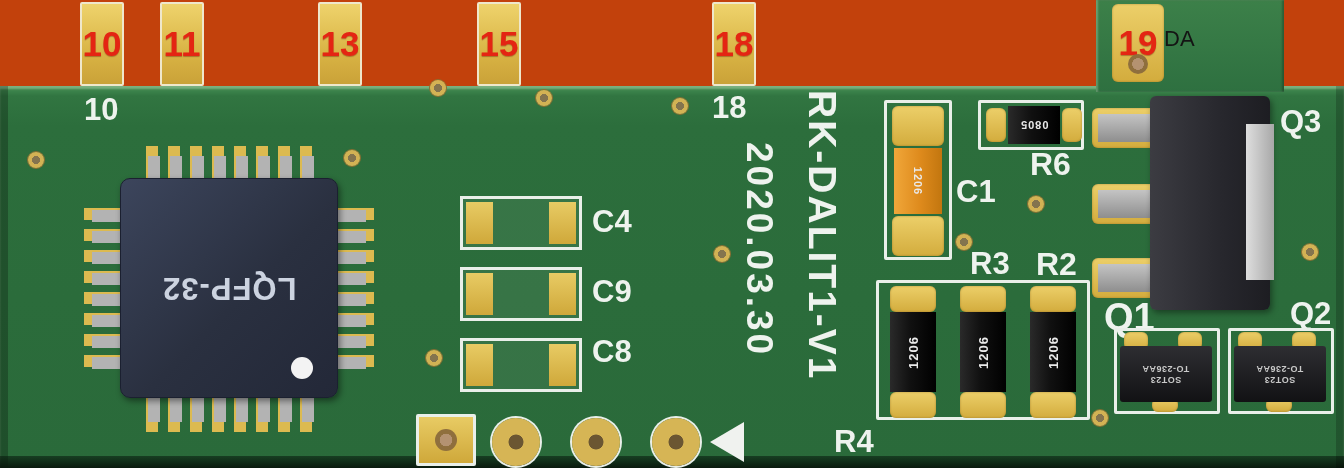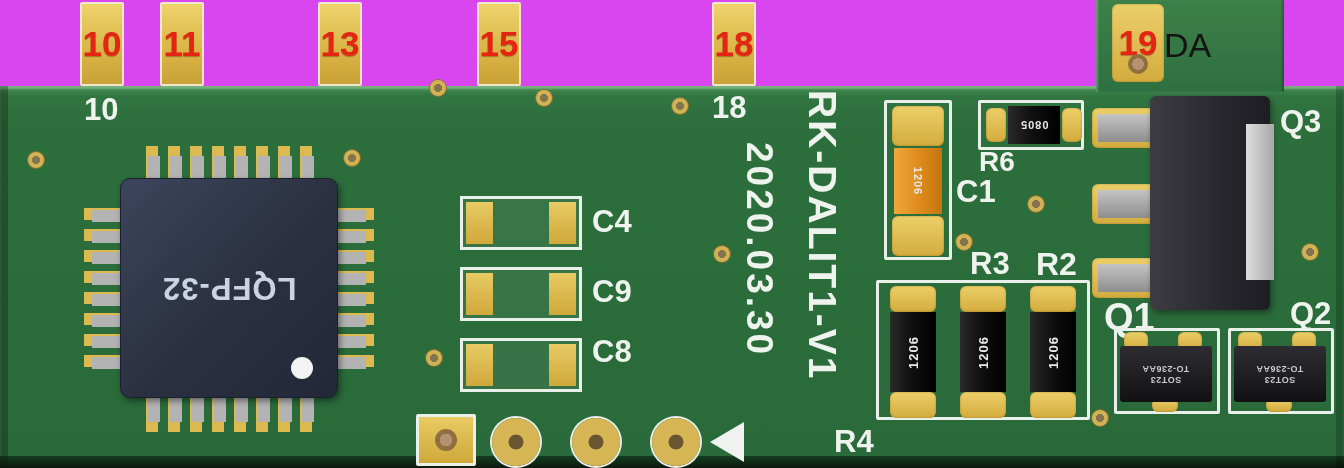--- a/index.html
+++ b/index.html
@@ -1,18 +1,18 @@
 <!DOCTYPE html>
 <html><head>
 <meta charset="utf-8">
 <style>
   *{margin:0;padding:0;box-sizing:border-box}
   html,body{background:#888}
   body{font-family:"Liberation Sans","DejaVu Sans",sans-serif}
-  #stage{position:relative;width:1344px;height:468px;background:#d946ef;overflow:hidden;margin:0 auto}
+  #stage{position:relative;width:1344px;height:468px;background:#c2410c;overflow:hidden;margin:0 auto}
   .abs{position:absolute}
   .board{background:linear-gradient(180deg,#459055 0,#317541 10px,#2c6e3c 40px,#2a6a3a 100%);box-shadow:inset 0 3px 2px rgba(220,240,210,.35)}
   .tongue{background:linear-gradient(180deg,#3c8049,#2e7040);box-shadow:inset 2px 0 2px rgba(220,240,210,.3),inset -2px 0 2px rgba(0,0,0,.25)}
   .finger{top:2px;width:44px;height:84px;background:linear-gradient(180deg,#eed36c,#d9b445 60%,#caa238);border:2px solid #efe7cb;border-radius:2px;display:flex;align-items:center;justify-content:center}
   .rednum{color:#e42513;font-size:35px;font-weight:700;text-shadow:0 1px 1px rgba(90,0,0,.35)}
   .silk{color:#eef3ee;font-weight:600}
   .gold{background:linear-gradient(180deg,#eccf69,#d3ac3d);border-radius:6px;box-shadow:inset 0 0 2px rgba(120,85,20,.6)}
   .silkbox{border:3px solid #e9efe9;border-radius:2px}
   .via{width:16px;height:16px;border-radius:50%;background:radial-gradient(circle,#84744e 0 34%,#d3b254 35% 100%);box-shadow:0 0 0 1px #8a6f33}
   .rot90{transform:rotate(90deg);transform-origin:left top;white-space:nowrap}
@@ -59,21 +59,21 @@
       <span class="rednum">15</span>
     </div>
   <div class="abs finger" style="left:712px">
       <span class="rednum">18</span>
     </div>
 
   <div class="abs gold" style="left:1112px;top:4px;width:52px;height:78px;display:flex;align-items:center;justify-content:center">
     <span class="rednum">19</span>
     <div class="abs hole" style="left:16px;top:50px;width:20px;height:20px"></div>
   </div>
-  <div class="abs" style="left:1164px;top:26px;color:#141414;font-size:34px;font-weight:400">DA</div>
+  <div class="abs" style="left:1164px;top:26px;color:#141414;font-size:22px;font-weight:400">DA</div>
 
   <div class="abs silk" style="left:84px;top:92px;font-size:31px">10</div>
   <div class="abs silk" style="left:712px;top:90px;font-size:31px">18</div>
 
   <div class="abs via" style="left:28px;top:152px"></div>
   <div class="abs via" style="left:344px;top:150px"></div>
   <div class="abs via" style="left:430px;top:80px"></div>
   <div class="abs via" style="left:536px;top:90px"></div>
   <div class="abs via" style="left:672px;top:98px"></div>
   <div class="abs via" style="left:714px;top:246px"></div>
@@ -125,21 +125,21 @@
   </div>
   <div class="abs gold" style="left:892px;top:216px;width:52px;height:40px"></div>
   <div class="abs silk" style="left:956px;top:174px;font-size:31px">C1</div>
 
   <div class="abs silkbox" style="left:978px;top:100px;width:106px;height:50px"></div>
   <div class="abs gold" style="left:986px;top:108px;width:20px;height:34px"></div>
   <div class="abs blackbody" style="left:1008px;top:106px;width:52px;height:38px">
     <span class="marking rot180" style="font-size:11px">0805</span>
   </div>
   <div class="abs gold" style="left:1062px;top:108px;width:20px;height:34px"></div>
-  <div class="abs silk" style="left:979px;top:146px;font-size:28px">R6</div>
+  <div class="abs silk" style="left:1030px;top:146px;font-size:32px">R6</div>
 
   <div class="abs silkbox" style="left:876px;top:280px;width:214px;height:140px"></div>
   <div class="abs" style="left:890px;top:286px;width:46px;height:132px;display:flex;flex-direction:column">
     <div class="gold" style="height:26px"></div>
     <div class="blackbody" style="flex:1">
         <span class="marking rotm90">1206</span>
       </div>
     <div class="gold" style="height:26px"></div>
   </div>
   <div class="abs" style="left:960px;top:286px;width:46px;height:132px;display:flex;flex-direction:column">

